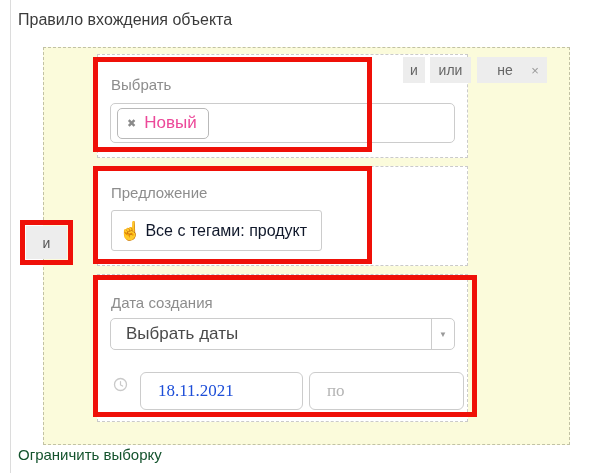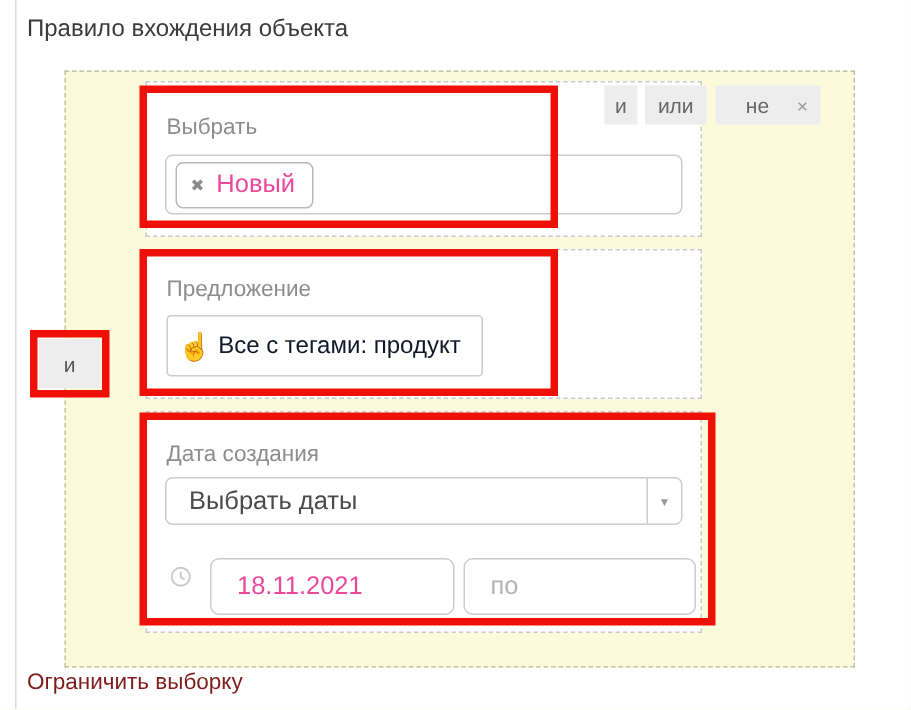--- a/index.html
+++ b/index.html
@@ -61,21 +61,21 @@
     position:absolute; right:0; top:0; width:23px; height:100%;
     border-left:1px solid #cccccc; display:flex; align-items:center; justify-content:center;
     font-size:8px; color:#9a9a9a;
   }
 
   .clock { position:absolute; left:113px; top:377px; z-index:2; }
 
   .date-input {
     position:absolute; height:38px; top:372px; z-index:2;
     border:1px solid #cccccc; border-radius:6px; background:#fff;
-    font-family:Liberation Sans, sans-serif; font-size:17px; color:#ec4899;
+    font-family:Liberation Serif, serif; font-size:17px; color:#1d4ed8;
     padding-left:17px; outline:none;
   }
   .d-from { left:140px; width:163px; }
   .d-to   { left:309px; width:155px; }
   .d-to::placeholder { color:#b3b3b3; opacity:1; }
 
   
   .op-btn {
     position:absolute; top:57px; height:26px; background:#ededed; color:#666;
     display:flex; align-items:center; justify-content:center; font-size:14px;
@@ -94,21 +94,21 @@
   }
 
   
   .hl { position:absolute; border:5px solid #ef1008; background:transparent; z-index:5; pointer-events:none; }
   .hl-status { left:93px; top:57px;  width:279px; height:95px; }
   .hl-offer  { left:93px; top:166px; width:279px; height:98px; }
   .hl-date   { left:93px; top:275px; width:384px; height:142px; }
   .hl-and    { left:20px; top:220px; width:53px;  height:45px; }
 
   .limit-link {
-    position:absolute; left:18px; top:446px; font-size:15px; color:#7f1d1d;
+    position:absolute; left:18px; top:446px; font-size:15px; color:#14532d;
     cursor:pointer; z-index:2; text-decoration:none;
   }
 </style>
 </head>
 <body>
 
 <div class="screen">
   <div class="left-divider"></div>
 
   <div class="page-title">Правило вхождения объекта</div>

